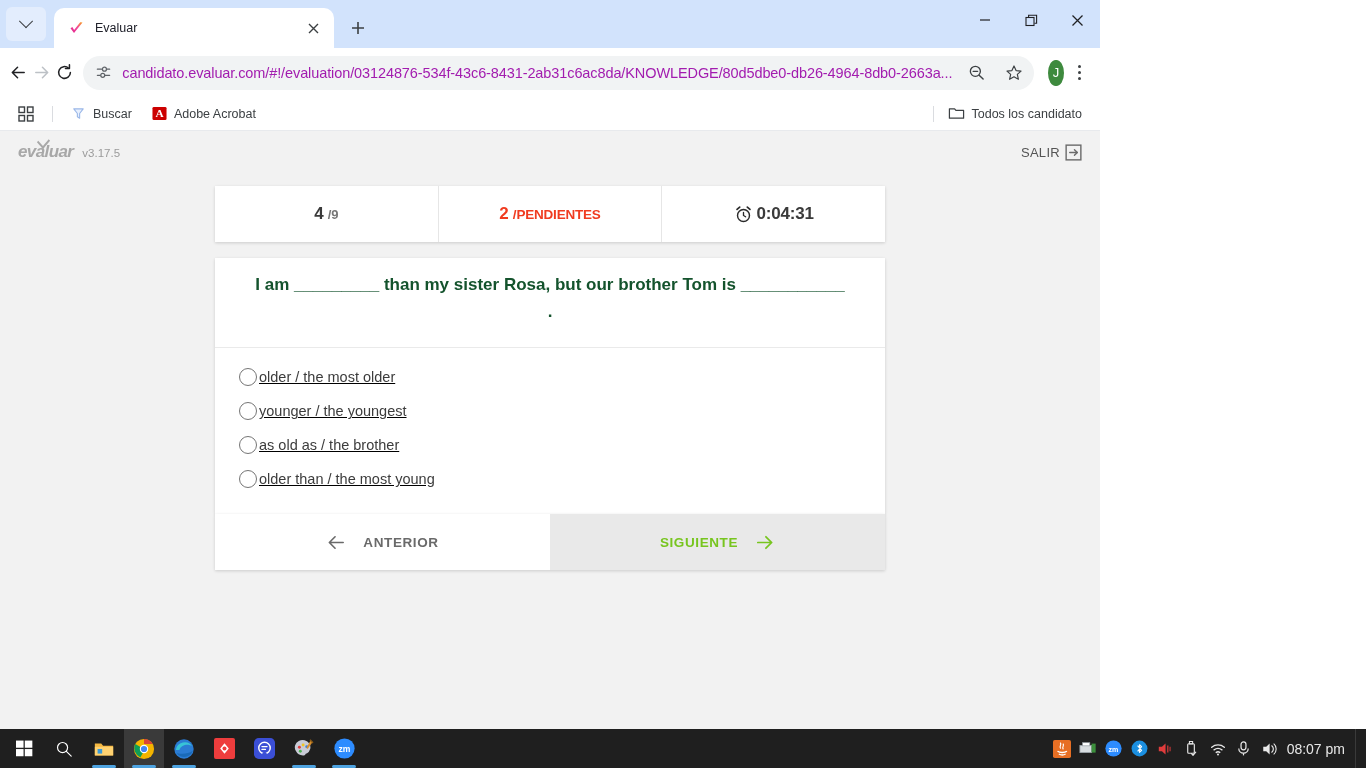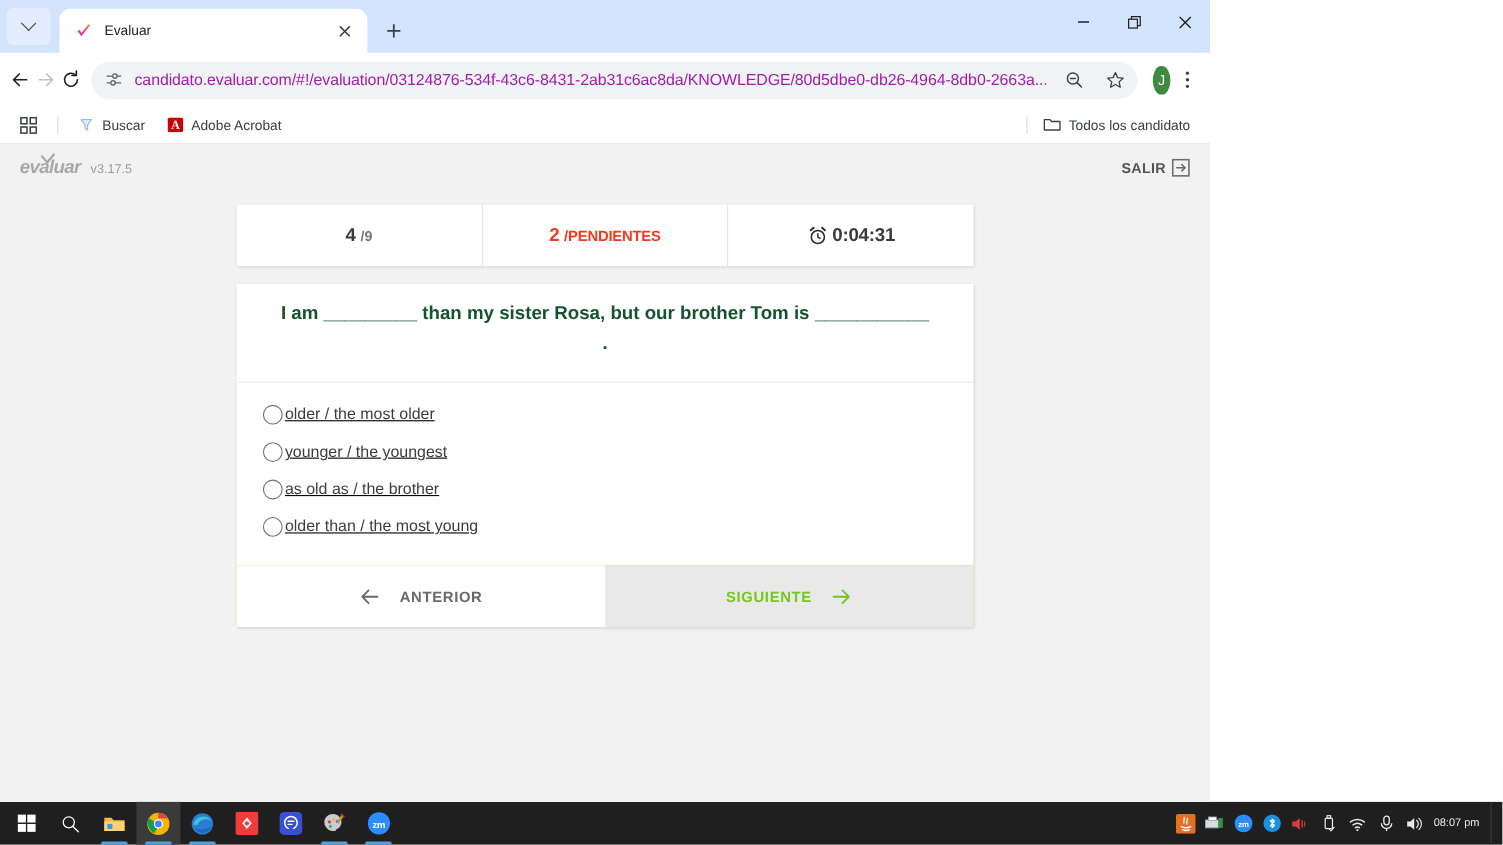--- a/index.html
+++ b/index.html
@@ -70,21 +70,21 @@
   }
   .logo-wrap { display: flex; align-items: baseline; gap: 9px; }
   .logo { font-size: 17px; font-weight: bold; font-style: italic; color: #a8a8a8; letter-spacing: -0.6px; position: relative; }
   .logo .tick {
     position: absolute; left: 20px; top: -5px; width: 11px; height: 9px;
     border-left: 2px solid #a8a8a8; border-bottom: 2px solid #a8a8a8;
     transform: rotate(-50deg) skewX(-8deg);
   }
   .ver { font-size: 11.5px; color: #9b9b9b; }
   .salir { display: flex; align-items: center; gap: 5px; cursor: pointer; }
-  .salir-txt { font-size: 13px; font-weight: bold; color: #545454; letter-spacing: 0.3px; text-align: center; }
+  .salir-txt { font-size: 13px; font-weight: normal; color: #545454; letter-spacing: 0.3px; text-align: center; }
 
   .card-col { width: 670px; margin: 13px auto 0; }
 
   .statusbar {
     height: 56px; background: #ffffff; display: flex;
     box-shadow: 0 1px 3px rgba(0,0,0,0.16);
   }
   .stat { flex: 1; display: flex; align-items: center; justify-content: center; gap: 4px; }
   .stat + .stat { border-left: 1px solid #e6e6e6; }
   .big { font-size: 17px; font-weight: bold; color: #3a3a3a; }
@@ -122,21 +122,21 @@
     padding: 0 4px; gap: 0;
   }
   .tb-item {
     width: 40px; height: 39px; display: flex; align-items: center; justify-content: center;
     position: relative; cursor: pointer;
   }
   .tb-item.active { background: #3a3a3a; }
   .tb-item .underline { position: absolute; bottom: 0; left: 8px; right: 8px; height: 3px; background: #4ea3e0; border-radius: 2px;}
   .tray { margin-left: auto; display: flex; align-items: center; gap: 0; padding-right: 2px; }
   .tray-item { width: 26px; height: 39px; display: flex; align-items: center; justify-content: center; cursor: pointer; }
-  .clock { color: #e8e8e8; font-size: 10px; padding: 0 10px 0 4px; cursor: pointer; white-space: nowrap; }
+  .clock { color: #e8e8e8; font-size: 14px; padding: 0 10px 0 4px; cursor: pointer; white-space: nowrap; }
   .tray-edge { width: 5px; height: 39px; border-left: 1px solid #3a3a3a; }
 </style>
 </head>
 <body>
 
 <div class="browser">
 
   <div class="tabstrip">
     <div class="tab-list-btn">
       <span class="chev"></span>

